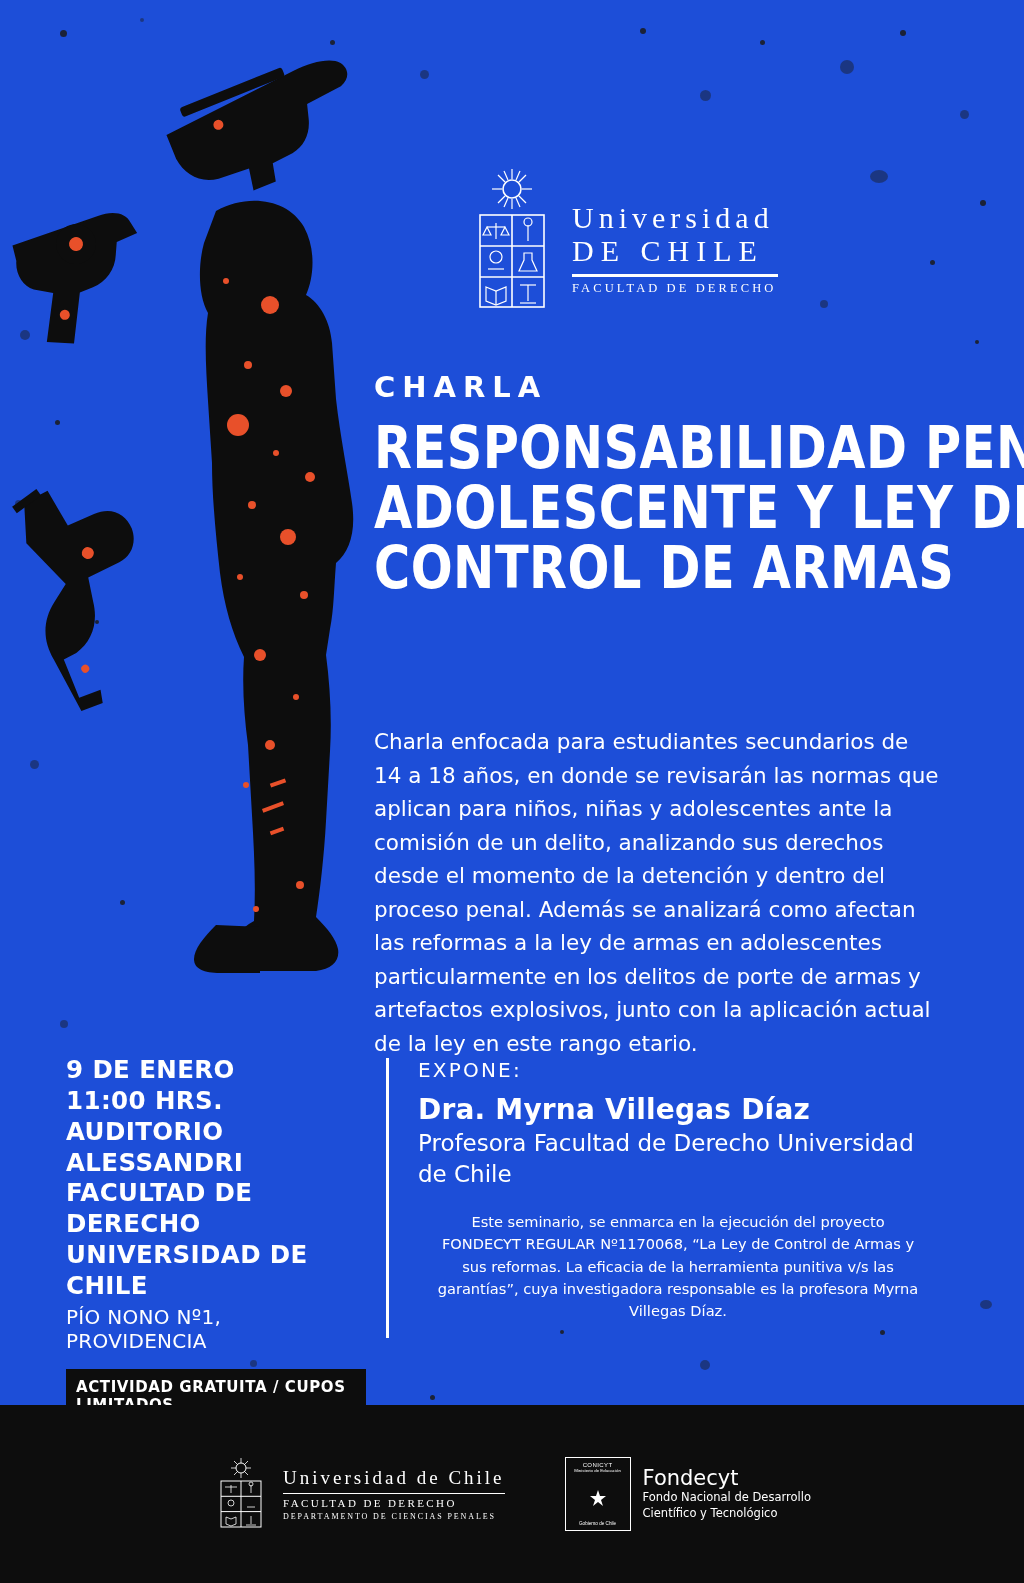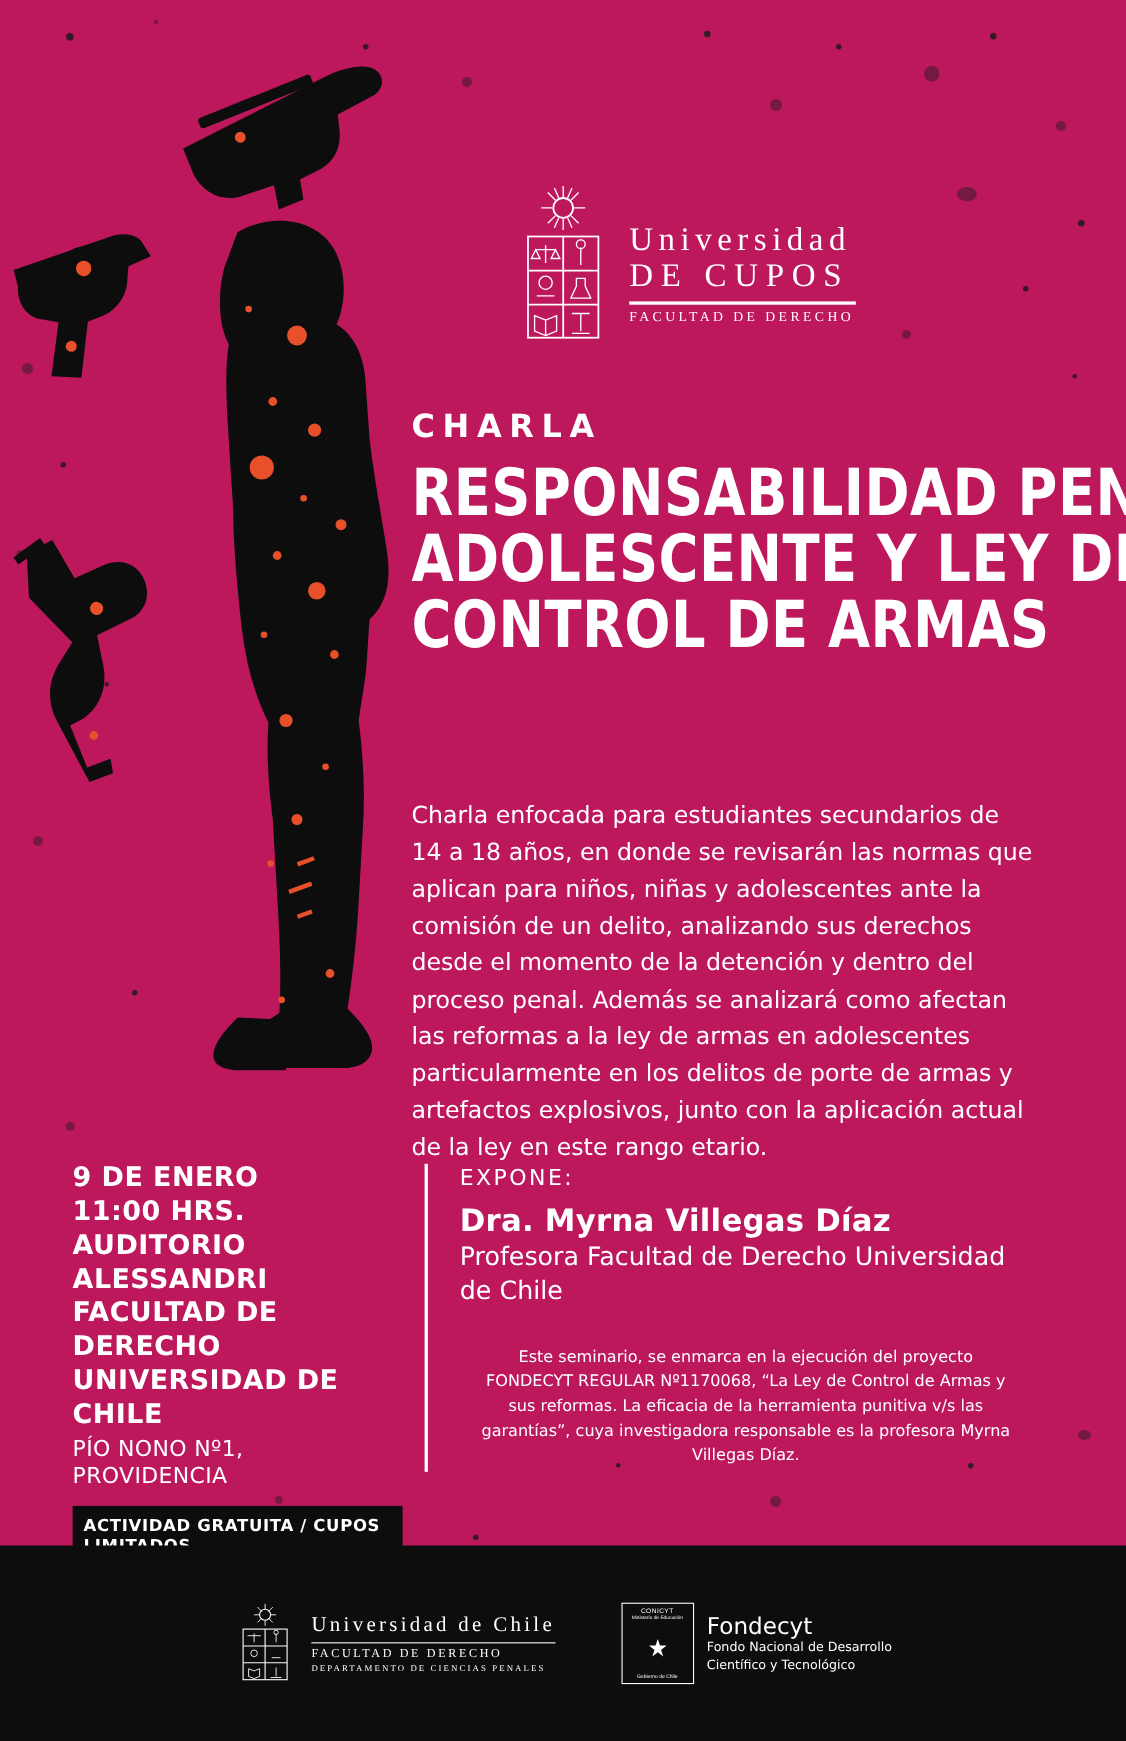--- a/index.html
+++ b/index.html
@@ -5,21 +5,21 @@
   * { box-sizing: border-box; margin: 0; padding: 0; }
   html, body {
     width: 1024px; height: 1583px;
     font-family: "Liberation Sans", sans-serif;
     background: #000;
   }
   #poster {
     position: relative;
     width: 1024px; height: 1583px;
     overflow: hidden;
-    background: #be185d;
+    background: #1d4ed8;
   }
 
   
   .speckle {
     position: absolute;
     background: #1b1b1b;
     border-radius: 50%;
     opacity: .85;
     pointer-events: none;
   }
@@ -124,21 +124,21 @@
   }
   #speaker-name {
     font-weight: 700; font-size: 28px; margin-top: 11px; letter-spacing: .2px;
     font-family: "DejaVu Sans", sans-serif;
   }
   #speaker-role {
     font-size: 23px; margin-top: 2px; line-height: 1.33;
     font-family: "DejaVu Sans", sans-serif;
   }
   #note {
-    margin-top: 34px; font-size: 14.6px; line-height: 1.52; text-align: center;
+    margin-top: 22px; font-size: 14.6px; line-height: 1.52; text-align: center;
     padding: 0 12px;
     font-family: "DejaVu Sans", sans-serif;
   }
 
   
   #footer {
     position: absolute; left: 0; bottom: 0; width: 1024px; height: 178px;
     background: #0d0d0d;
     display: flex; align-items: center; justify-content: center; gap: 60px;
   }
@@ -324,21 +324,21 @@
 
         <g stroke-width="1.2">
           <line x1="58" y1="120" x2="58" y2="136"></line>
           <line x1="50" y1="138" x2="66" y2="138"></line>
           <line x1="50" y1="120" x2="66" y2="120"></line>
         </g>
       </g>
     </svg>
     <div class="wordmark">
       <div class="wm1">Universidad</div>
-      <div class="wm2">DE CUPOS</div>
+      <div class="wm2">DE CHILE</div>
       <div class="rule"></div>
       <div class="wm3">FACULTAD DE DERECHO</div>
     </div>
   </div>
 
   <div id="headline">
     <div id="kicker">CHARLA</div>
     <div id="title">
       <div>RESPONSABILIDAD PENAL</div>
       <div>ADOLESCENTE Y LEY DE</div>

